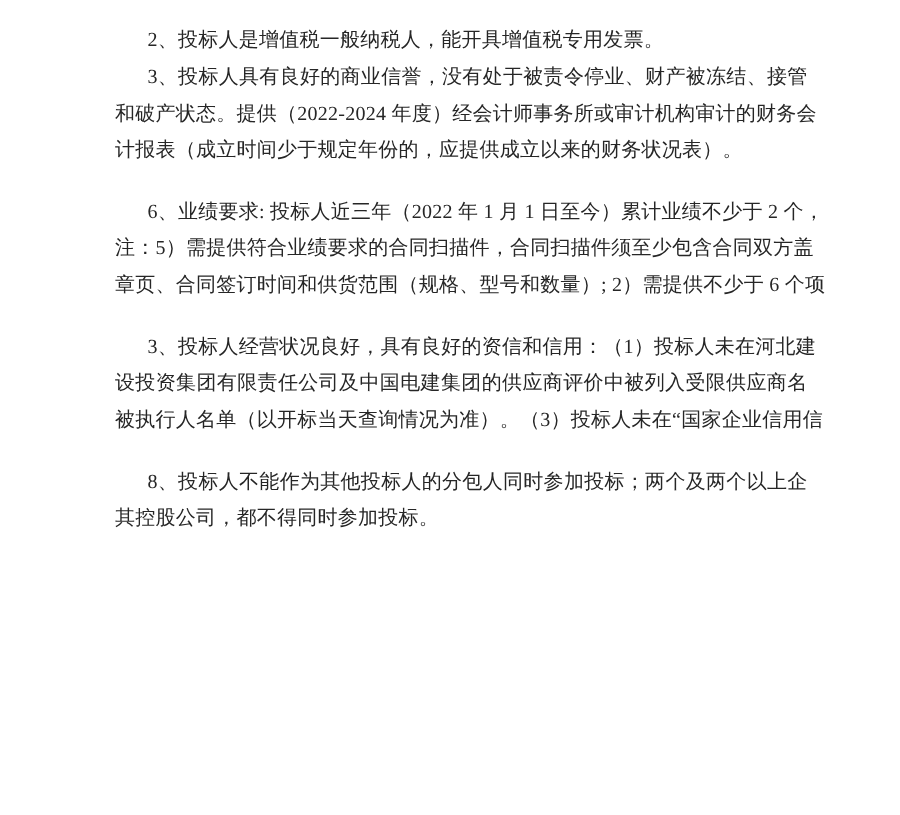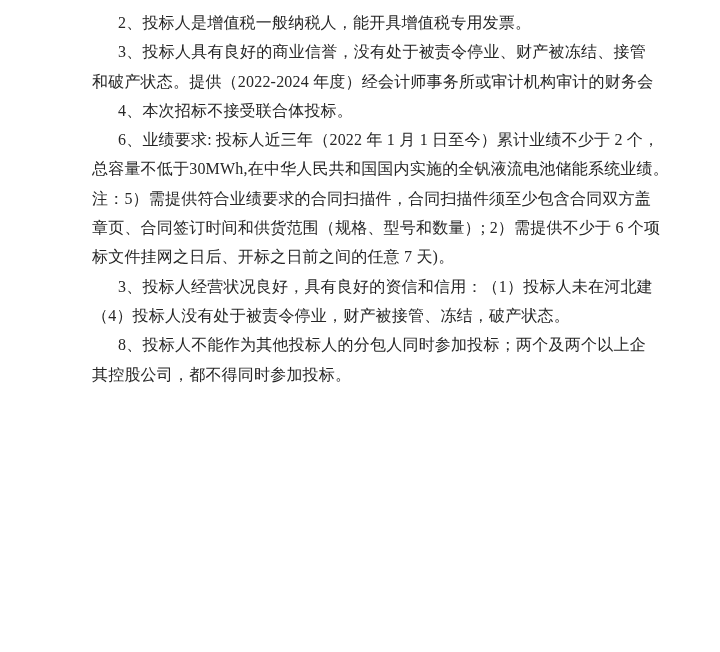--- a/index.html
+++ b/index.html
@@ -9,33 +9,33 @@
   }
   body {
     width: 720px;
     height: 652px;
     overflow: hidden;
   }
   .doc-page {
     box-sizing: border-box;
     width: 720px;
     height: 652px;
-    padding: 8px 74px 0 92px;
+    padding: 18px 74px 0 92px;
     background: #ffffff;
     font-family: "Liberation Serif", "DejaVu Serif", serif;
     font-size: 16px;
     line-height: 29.3px;
     color: #262626;
   }
   .para {
     margin: 0;
     padding: 0;
   }
   .para.space-before {
-    margin-top: 0;
+    margin-top: 20px;
   }
   .text-line {
     white-space: nowrap;
     text-align: justify;
     text-align-last: justify;
     letter-spacing: 0.2px;
   }
   .text-line.last-line {
     text-align-last: left;
   }
@@ -46,32 +46,29 @@
 </head>
 <body>
 
 <div class="doc-page">
     <div class="para">
       <div class="text-line first-line last-line">2、投标人是增值税一般纳税人，能开具增值税专用发票。</div>
     </div>
     <div class="para">
       <div class="text-line first-line">3、投标人具有良好的商业信誉，没有处于被责令停业、财产被冻结、接管</div>
       <div class="text-line">和破产状态。提供（2022-2024 年度）经会计师事务所或审计机构审计的财务会</div>
-    </div>
-    <div class="para">
-      <div class="text-line first-line last-line">4、本次招标不接受联合体投标。</div>
+      <div class="text-line last-line">计报表（成立时间少于规定年份的，应提供成立以来的财务状况表）。</div>
     </div>
     <div class="para space-before">
       <div class="text-line first-line">6、业绩要求: 投标人近三年（2022 年 1 月 1 日至今）累计业绩不少于 2 个，</div>
-      <div class="text-line">总容量不低于30MWh,在中华人民共和国国内实施的全钒液流电池储能系统业绩。</div>
       <div class="text-line">注：5）需提供符合业绩要求的合同扫描件，合同扫描件须至少包含合同双方盖</div>
       <div class="text-line">章页、合同签订时间和供货范围（规格、型号和数量）; 2）需提供不少于 6 个项</div>
-      <div class="text-line last-line">标文件挂网之日后、开标之日前之间的任意 7 天)。</div>
     </div>
     <div class="para space-before">
       <div class="text-line first-line">3、投标人经营状况良好，具有良好的资信和信用：（1）投标人未在河北建</div>
-      <div class="text-line last-line">（4）投标人没有处于被责令停业，财产被接管、冻结，破产状态。</div>
+      <div class="text-line">设投资集团有限责任公司及中国电建集团的供应商评价中被列入受限供应商名</div>
+      <div class="text-line">被执行人名单（以开标当天查询情况为准）。（3）投标人未在“国家企业信用信</div>
     </div>
     <div class="para space-before">
       <div class="text-line first-line">8、投标人不能作为其他投标人的分包人同时参加投标；两个及两个以上企</div>
       <div class="text-line last-line">其控股公司，都不得同时参加投标。</div>
     </div>
   </div>
 
 </body></html>

